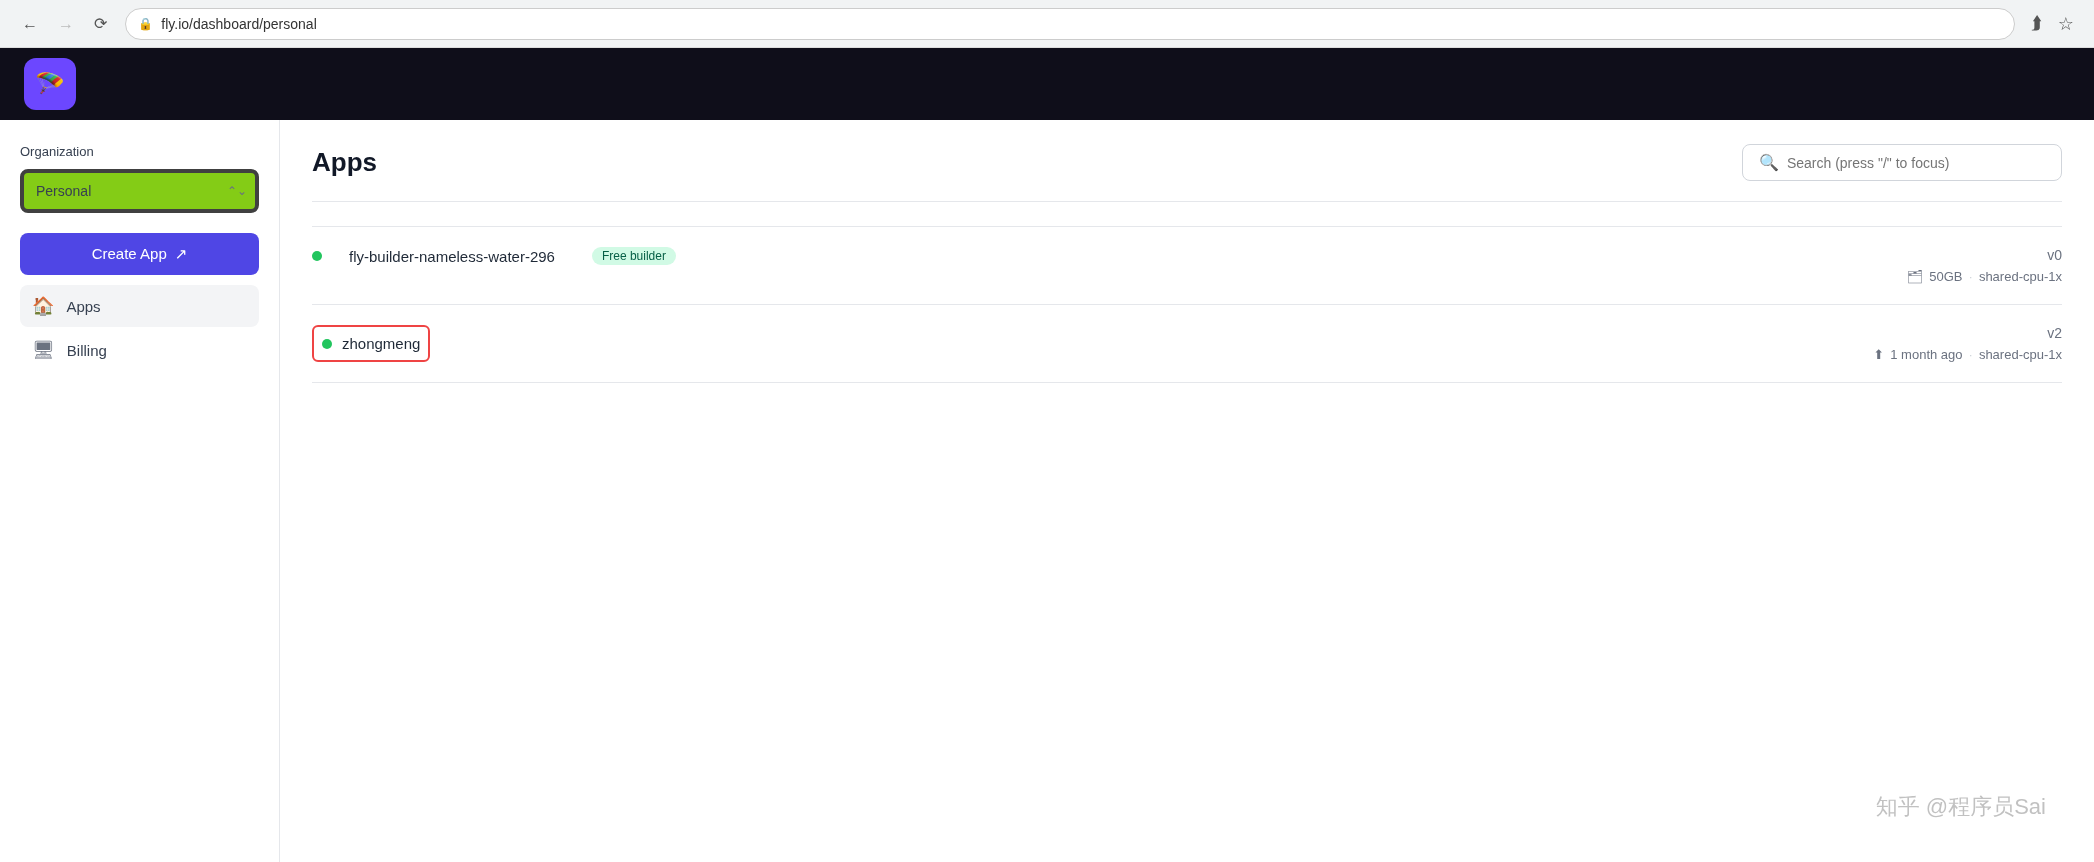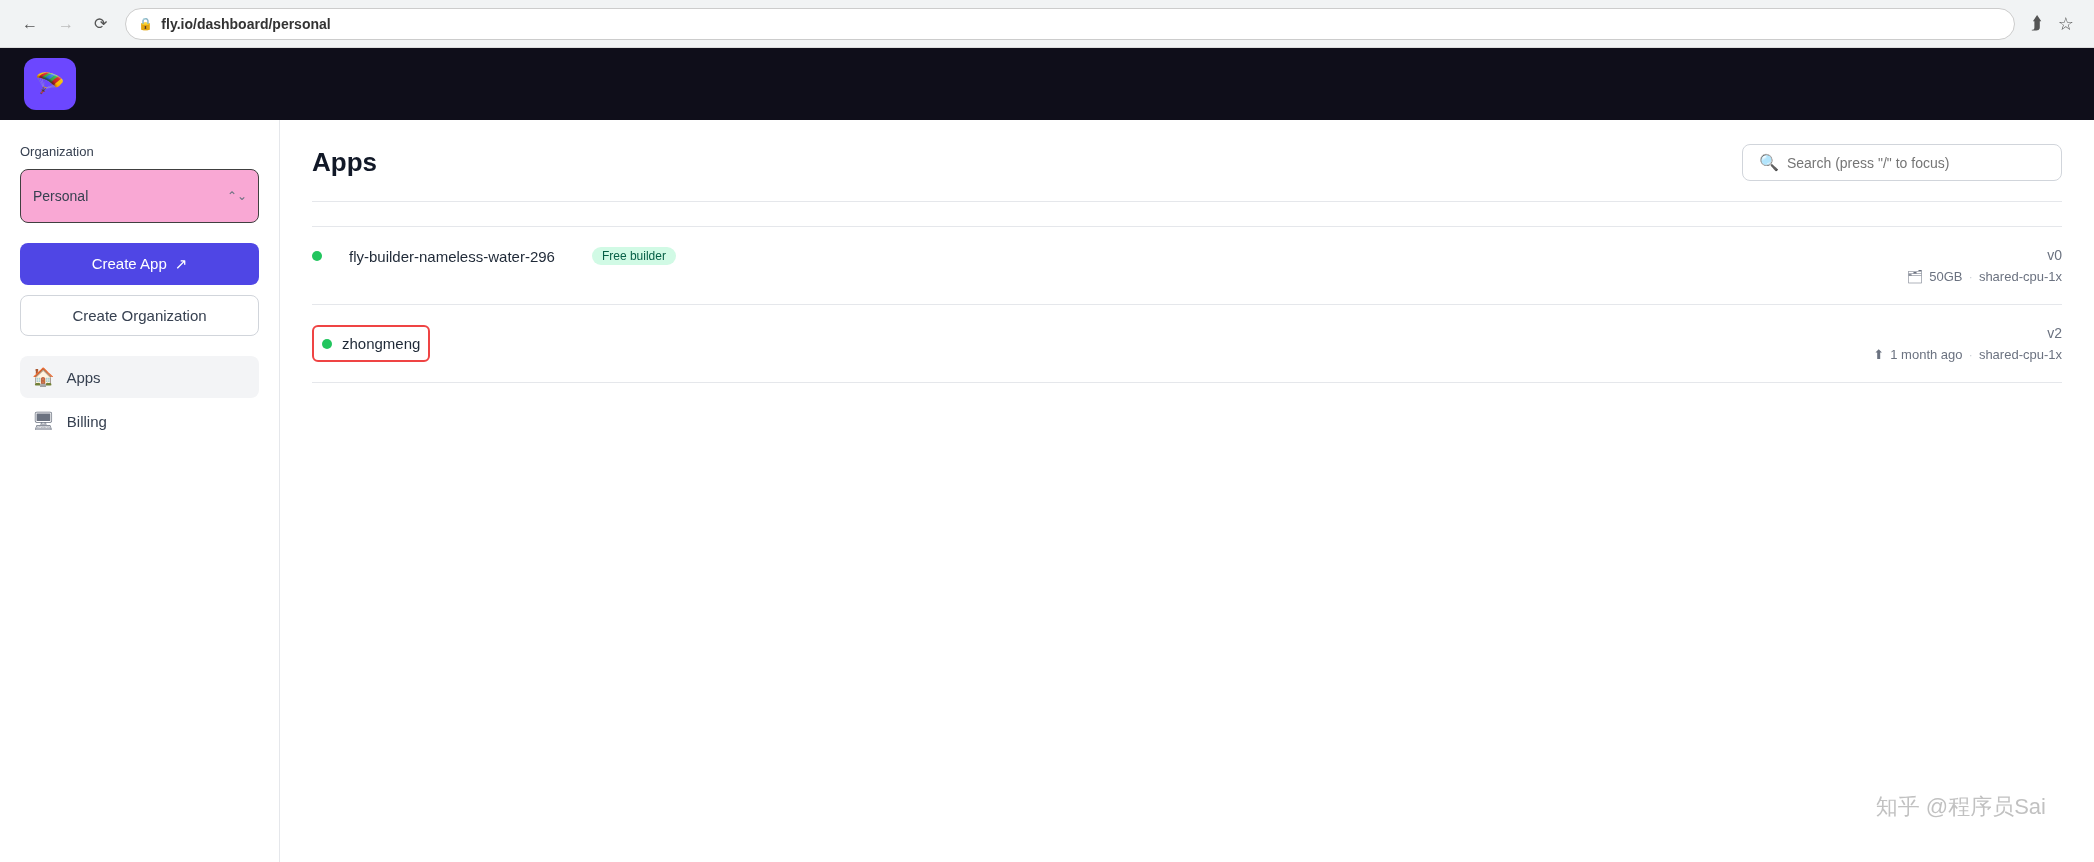--- a/index.html
+++ b/index.html
@@ -27,21 +27,21 @@
       display: flex;
       align-items: center;
       background: #fff;
       border: 1px solid #ccc;
       border-radius: 20px;
       padding: 4px 12px;
       gap: 8px;
       height: 32px;
     }
     .address-bar .lock-icon { color: #555; font-size: 12px; }
-    .address-text { font-size: 14px; color: #333; flex: 1; font-weight: bold; }
+    .address-text { font-size: 14px; color: #333; flex: 1; }
     .browser-actions { display: flex; gap: 8px; align-items: center; }
     .browser-action-btn {
       background: none; border: none; cursor: pointer;
       color: #555; font-size: 18px; padding: 4px;
     }
 
     
     .app { display: flex; flex-direction: column; height: calc(100vh - 48px); }
 
     
@@ -85,26 +85,26 @@
       font-weight: 400;
       color: #374151;
       margin-bottom: 10px;
     }
     .org-select-wrapper {
       position: relative;
       margin-bottom: 20px;
     }
     .org-select-wrapper select {
       width: 100%;
-      padding: 18px 12px;
-      border: 1px solid #404040;
+      padding: 10px 12px;
+      border: 4px solid #404040;
       border-radius: 8px;
       font-size: 14px;
       color: #374151;
-      background: #f9a8d4;
+      background: #84cc16;
       cursor: pointer;
       appearance: none;
       outline: none;
     }
     .org-select-arrow {
       position: absolute;
       right: 12px;
       top: 50%;
       transform: translateY(-50%);
       pointer-events: none;
@@ -318,23 +318,20 @@
           <option>Personal</option>
         </select>
         <span class="org-select-arrow">⌃⌄</span>
       </div>
 
       <button class="btn-create-app">
         <span>Create App</span>
         <span>↗</span>
       </button>
 
-      <button class="btn-create-org">
-        <span>Create Organization</span>
-      </button>
 
       <ul class="sidebar-nav">
         <li class="sidebar-nav-item active">
           <span class="sidebar-nav-icon">🏠</span>
           <span>Apps</span>
         </li>
         <li class="sidebar-nav-item">
           <span class="sidebar-nav-icon">🖥</span>
           <span>Billing</span>
         </li>

